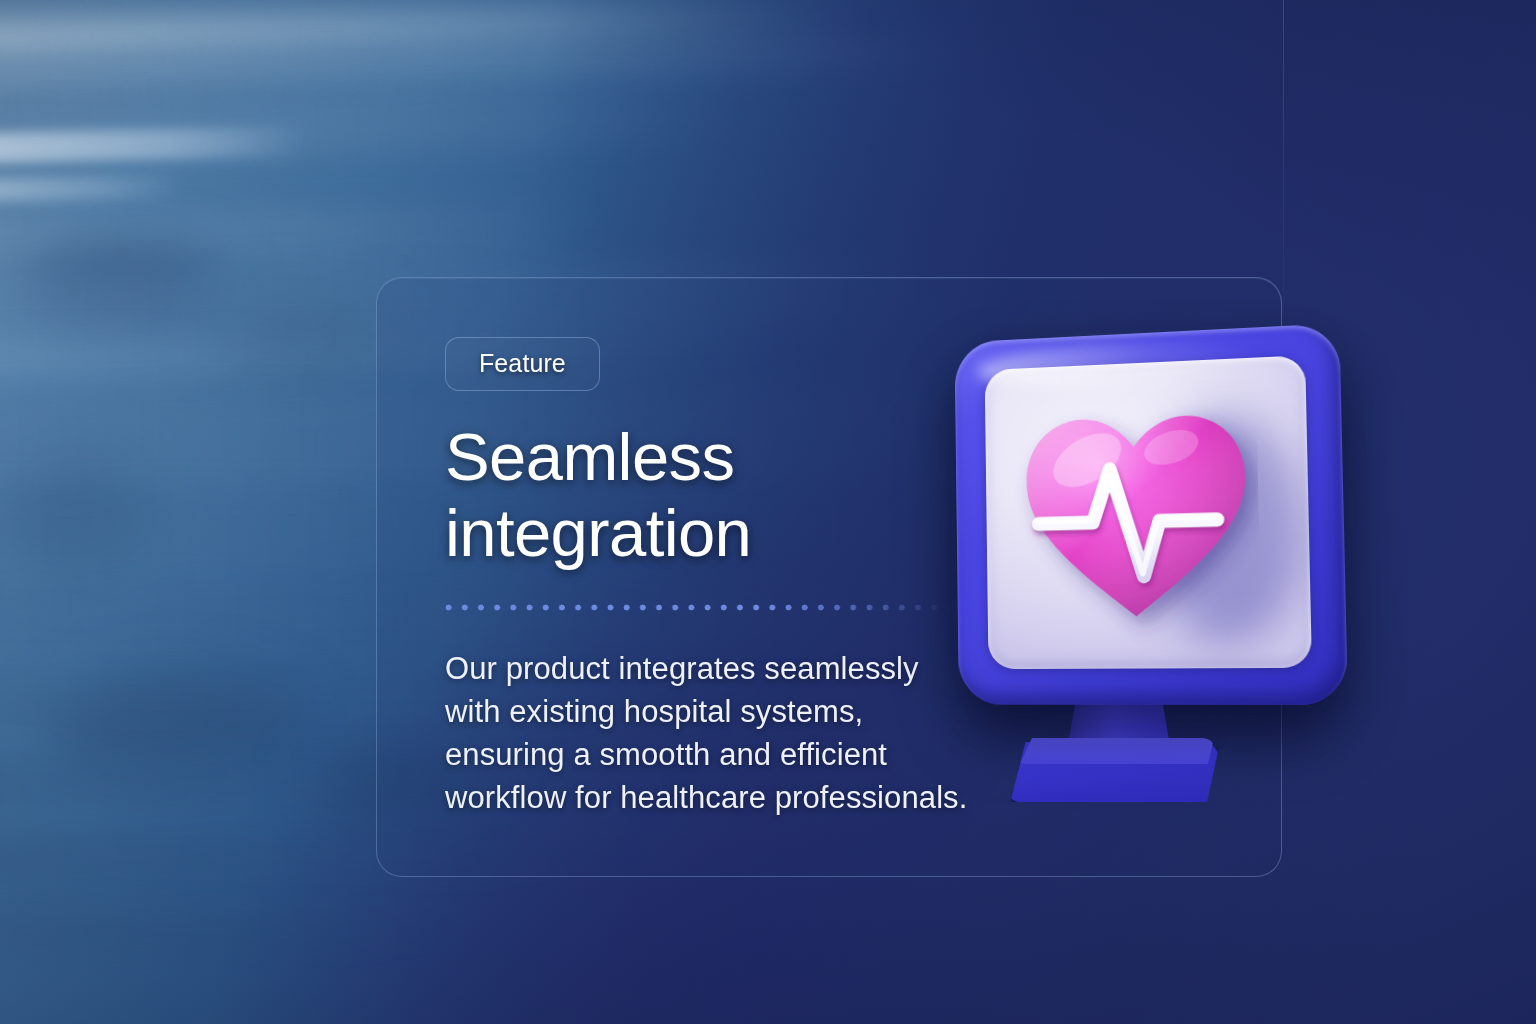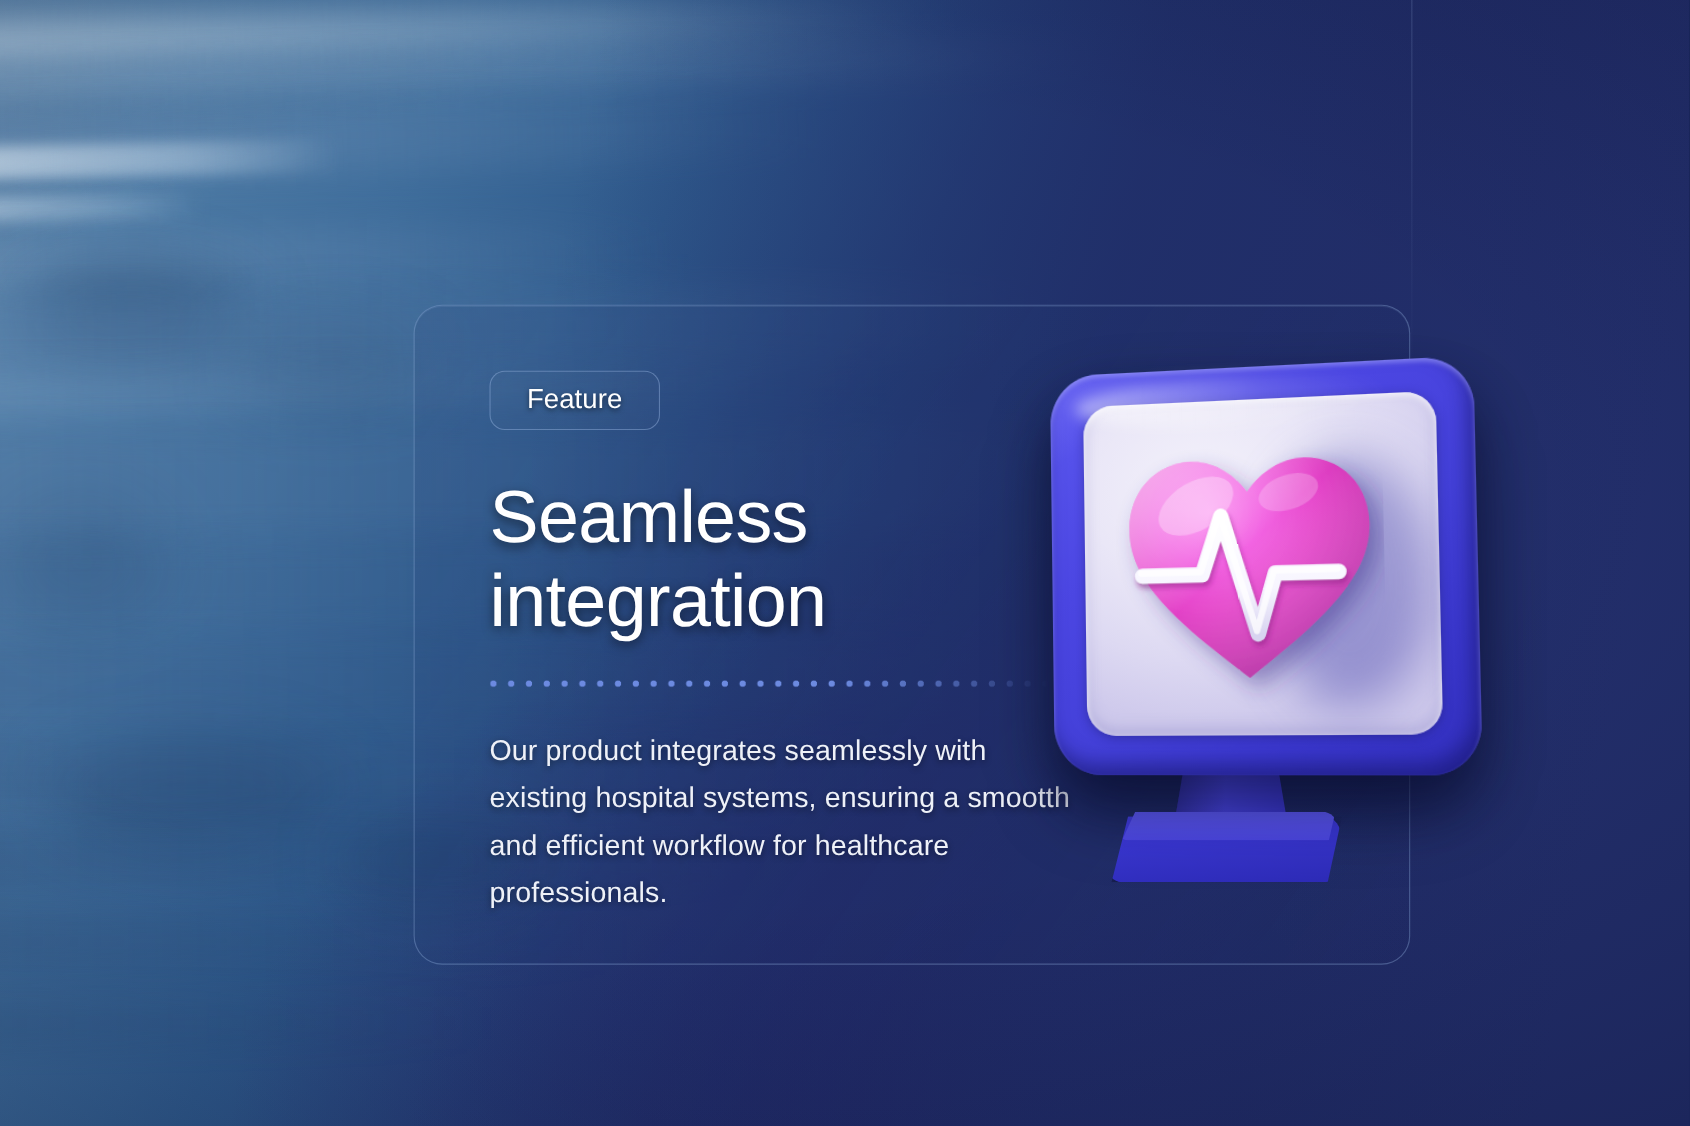--- a/index.html
+++ b/index.html
@@ -120,21 +120,21 @@
     color: #ffffff;
     font-size: 25px;
     line-height: 1;
     letter-spacing: .1px;
     text-shadow: 0 2px 5px rgba(0,0,0,.55);
     background: rgba(255,255,255,.015);
   }
 
   
   .headline {
-    margin: 42px 0 0;
+    margin: 28px 0 0;
     color: #ffffff;
     font-size: 67px;
     font-weight: 400;
     line-height: 1.13;
     letter-spacing: -0.6px;
     text-shadow: 0 3px 10px rgba(0,0,0,.55);
     white-space: pre-line;
   }
 
   
@@ -153,21 +153,21 @@
     background-repeat: repeat-x;
     -webkit-mask-image: linear-gradient(90deg, #000 0%, #000 62%, rgba(0,0,0,.45) 86%, rgba(0,0,0,0) 100%);
     mask-image: linear-gradient(90deg, #000 0%, #000 62%, rgba(0,0,0,.45) 86%, rgba(0,0,0,0) 100%);
   }
 
   
   .body-copy {
     margin: 36px 0 0;
     width: 530px;
     color: #eef1f8;
-    font-size: 26px;
+    font-size: 31px;
     font-weight: 400;
     line-height: 43px;
     letter-spacing: .1px;
     text-shadow: 0 2px 6px rgba(0,0,0,.45);
   }
 
   
   .monitor-wrap {
     position: absolute;
     left: 938px;

